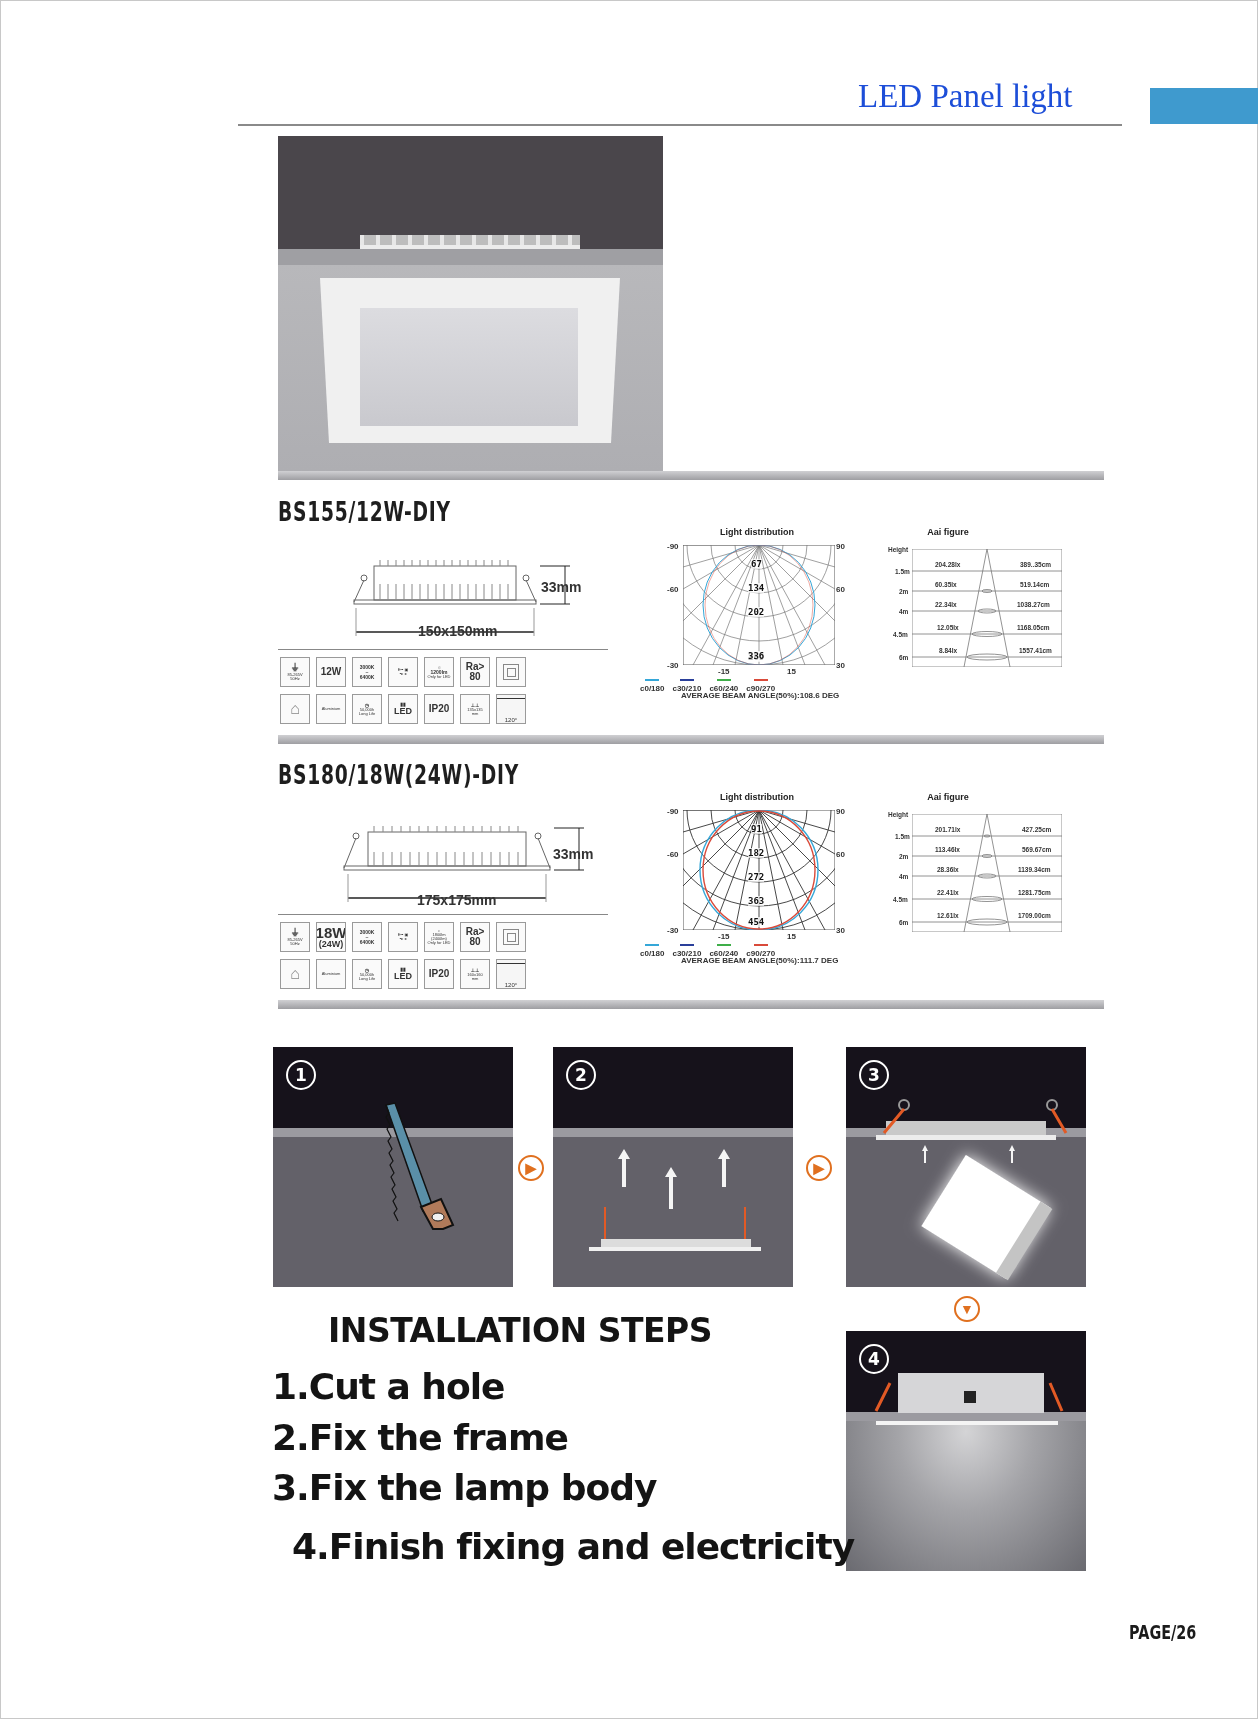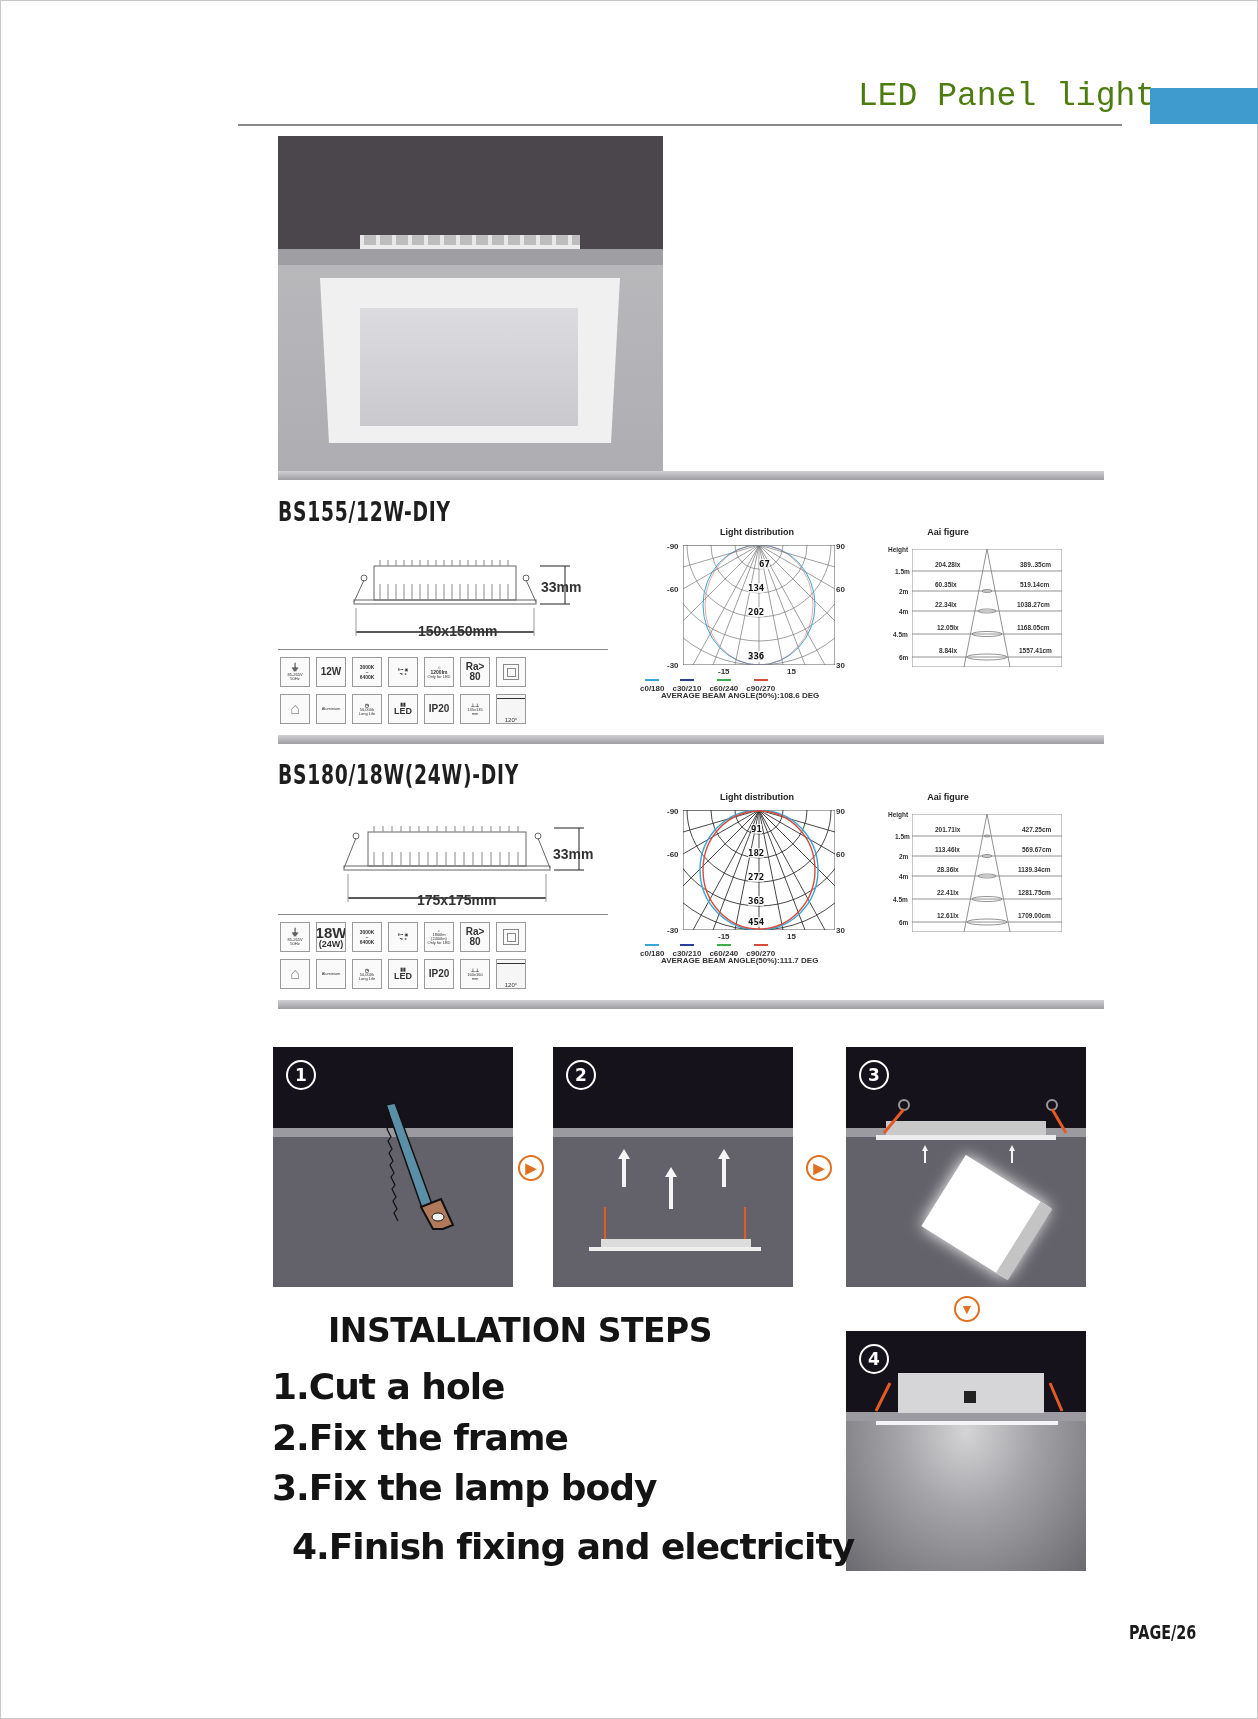--- a/index.html
+++ b/index.html
@@ -1,18 +1,18 @@
 <!DOCTYPE html>
 <html><head>
 <meta charset="utf-8">
 <style>
   * { box-sizing: border-box; margin: 0; padding: 0; }
   body { width: 1258px; height: 1719px; background: #ffffff; position: relative; overflow: hidden; font-family: "Liberation Sans", sans-serif; color: #222; }
   .frame { position: absolute; left: 0; top: 0; width: 1258px; height: 1719px; border: 1px solid #c8c8c8; }
-  .header-title { position: absolute; left: 858px; top: 78px; font-family: Liberation Mono, monospace; font-size: 33px; color: #4d7c0f; letter-spacing: 0px; }
+  .header-title { position: absolute; left: 858px; top: 78px; font-family: Liberation Serif, serif; font-size: 33px; color: #1d4ed8; letter-spacing: 0px; }
   .header-rule { position: absolute; left: 238px; top: 124px; width: 884px; height: 2px; background: #8a8a8a; }
   .header-bar { position: absolute; left: 1150px; top: 88px; width: 108px; height: 36px; background: #3f9ace; }
 
   .hero { position: absolute; left: 278px; top: 136px; width: 385px; height: 335px; background: #4a464b; overflow: hidden; }
   .hero .ceiling { position: absolute; left: 0; top: 113px; width: 100%; height: 222px; background: linear-gradient(#9f9fa3 0, #9f9fa3 16px, #b8b8bb 16px, #aeaeb2 100%); }
   .hero .fins { position: absolute; left: 82px; top: 99px; width: 220px; height: 14px; background: repeating-linear-gradient(90deg, #e7e7e7 0 4px, #bdbdbd 4px 16px); border-bottom: 4px solid #ececec; }
   .hero .panel { position: absolute; left: 42px; top: 142px; width: 300px; height: 165px; background: #f0f0f0; clip-path: polygon(0 0, 100% 0, 97% 100%, 3% 100%); }
   .hero .panel-inner { position: absolute; left: 82px; top: 172px; width: 218px; height: 118px; background: linear-gradient(#dcdce0, #c9c9ce); }
   .section-bar { position: absolute; left: 278px; width: 826px; height: 9px; background: linear-gradient(#d0d0d3, #9e9ea2); }
 
@@ -27,21 +27,21 @@
   .icon-cell .sm { font-size: 5px; }
   .icon-cell .xs { font-size: 4px; font-weight: normal; }
 
   .chart { position: absolute; }
   .chart-title { position: absolute; font-family: "Liberation Sans", sans-serif; font-size: 9px; font-weight: bold; color: #222; text-align: center; width: 160px; }
   .axis-lbl { position: absolute; font-family: "Liberation Sans", sans-serif; font-size: 8px; font-weight: bold; color: #333; }
   .ring-val { position: absolute; font-family: "DejaVu Sans Mono", monospace; font-size: 9px; font-weight: bold; color: #111; background: rgba(255,255,255,0.7); }
   .legend { position: absolute; display: flex; gap: 8px; font-family: "Liberation Sans", sans-serif; font-size: 8px; font-weight: bold; color: #333; white-space: nowrap; }
   .legend-item { display: flex; align-items: center; gap: 3px; flex-direction: column; }
   .swatch { width: 14px; height: 2px; display: inline-block; }
-  .beam { position: absolute; font-family: "Liberation Sans", sans-serif; font-size: 8px; font-weight: bold; color: #333; white-space: nowrap; }
+  .beam { position: absolute; font-family: "Liberation Sans", sans-serif; font-size: 8px; font-weight: bold; color: #333; white-space: nowrap; margin-left: 20px; }
 
   .aai { position: absolute; }
   .aai-row-lbl { position: absolute; font-family: "Liberation Sans", sans-serif; font-size: 6.5px; font-weight: bold; color: #333; }
 
   .step { position: absolute; background: #636169; overflow: hidden; }
   .step .top { position: absolute; left: 0; top: 0; width: 100%; height: 81px; background: #16121b; }
   .step .strip { position: absolute; left: 0; top: 81px; width: 100%; height: 9px; background: #9b9aa0; }
   .step-num { position: absolute; left: 13px; top: 13px; width: 30px; height: 30px; border: 2px solid #fff; border-radius: 50%; color: #fff; font-family: "DejaVu Sans", sans-serif; font-weight: bold; font-size: 17px; display: flex; align-items: center; justify-content: center; }
   .arrow-btn { position: absolute; width: 26px; height: 26px; border: 2px solid #e0701f; border-radius: 50%; background: #fff; display: flex; align-items: center; justify-content: center; color: #e0701f; font-size: 14px; font-weight: bold; }
 
@@ -165,21 +165,21 @@
   <ellipse cx="76" cy="60" rx="54" ry="60" fill="none" stroke="#d94a3a" stroke-width="0.8" opacity="0.6"></ellipse>
 </svg>
 <div class="axis-lbl" style="left:667px; top:542px;">-90</div>
 <div class="axis-lbl" style="left:667px; top:585px;">-60</div>
 <div class="axis-lbl" style="left:667px; top:661px;">-30</div>
 <div class="axis-lbl" style="left:836px; top:542px;">90</div>
 <div class="axis-lbl" style="left:836px; top:585px;">60</div>
 <div class="axis-lbl" style="left:836px; top:661px;">30</div>
 <div class="axis-lbl" style="left:718px; top:667px;">-15</div>
 <div class="axis-lbl" style="left:787px; top:667px;">15</div>
-<div class="ring-val" style="left:751px; top:559px;margin-left:8px;">67</div>
+<div class="ring-val" style="left:751px; top:559px;">67</div>
 <div class="ring-val" style="left:748px; top:583px;">134</div>
 <div class="ring-val" style="left:748px; top:607px;">202</div>
 <div class="ring-val" style="left:748px; top:652px;">269</div>
 <div class="ring-val" style="left:748px; top:651px;">336</div>
 <div class="legend" style="left:640px; top:679px;">
   <span class="legend-item">
       <span class="swatch" style="background:#35a7d8"></span>
       <span>c0/180</span>
     </span>
   <span class="legend-item">

